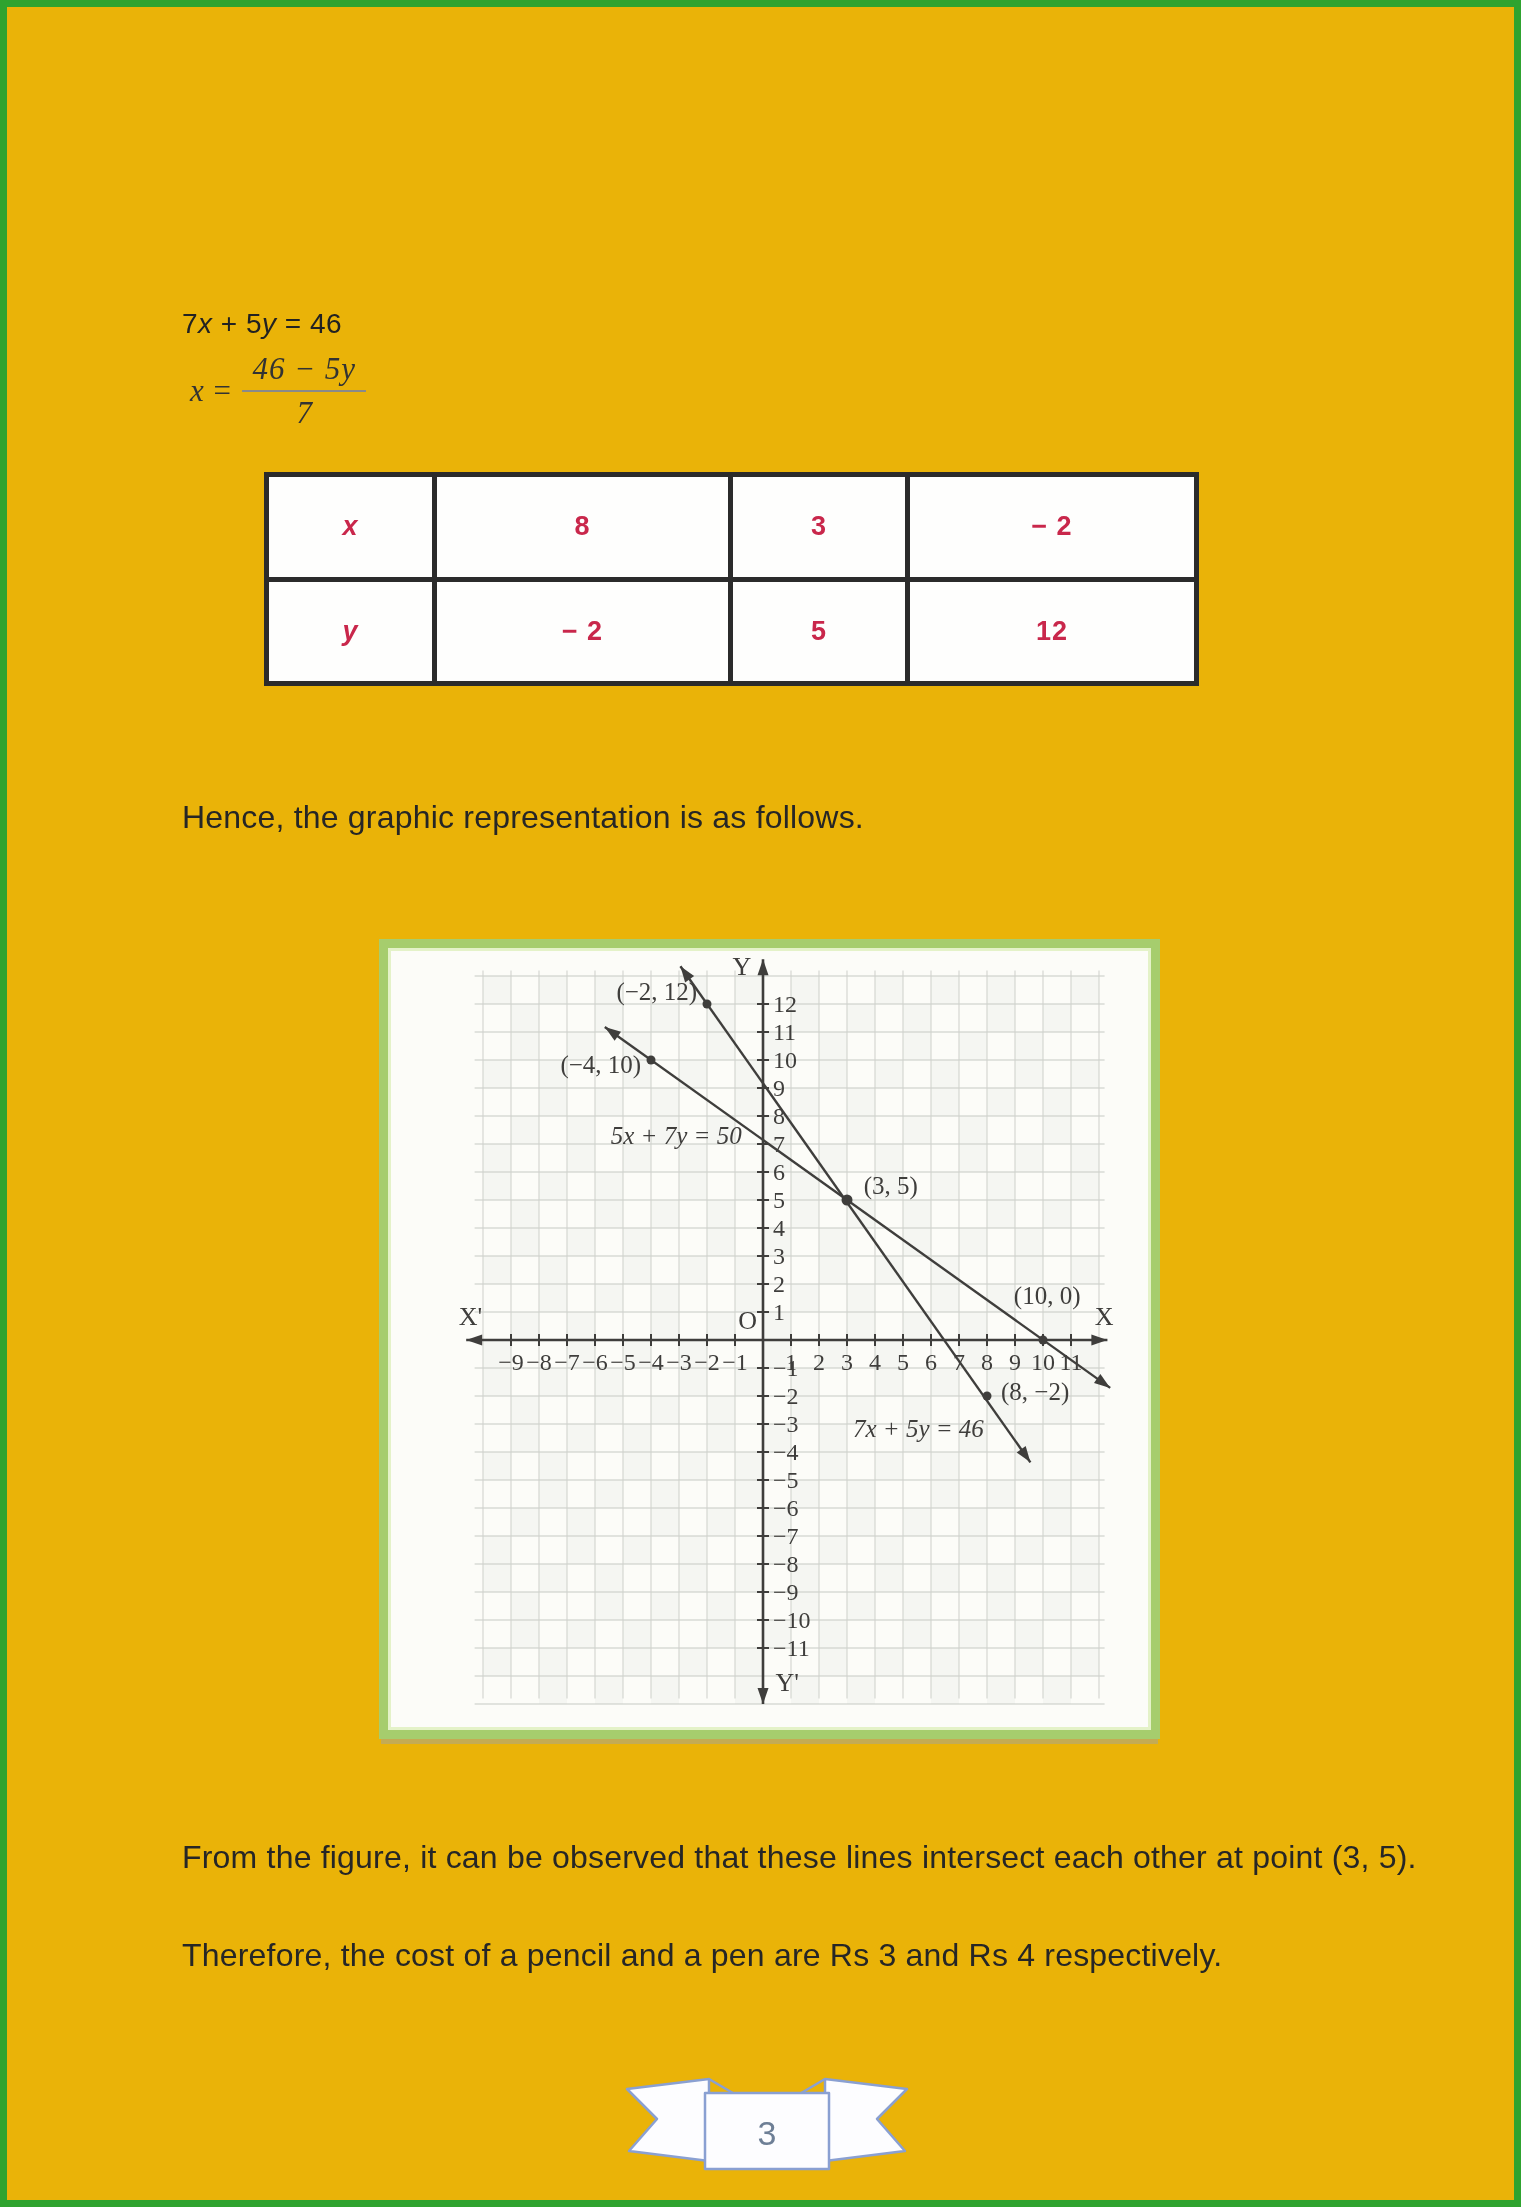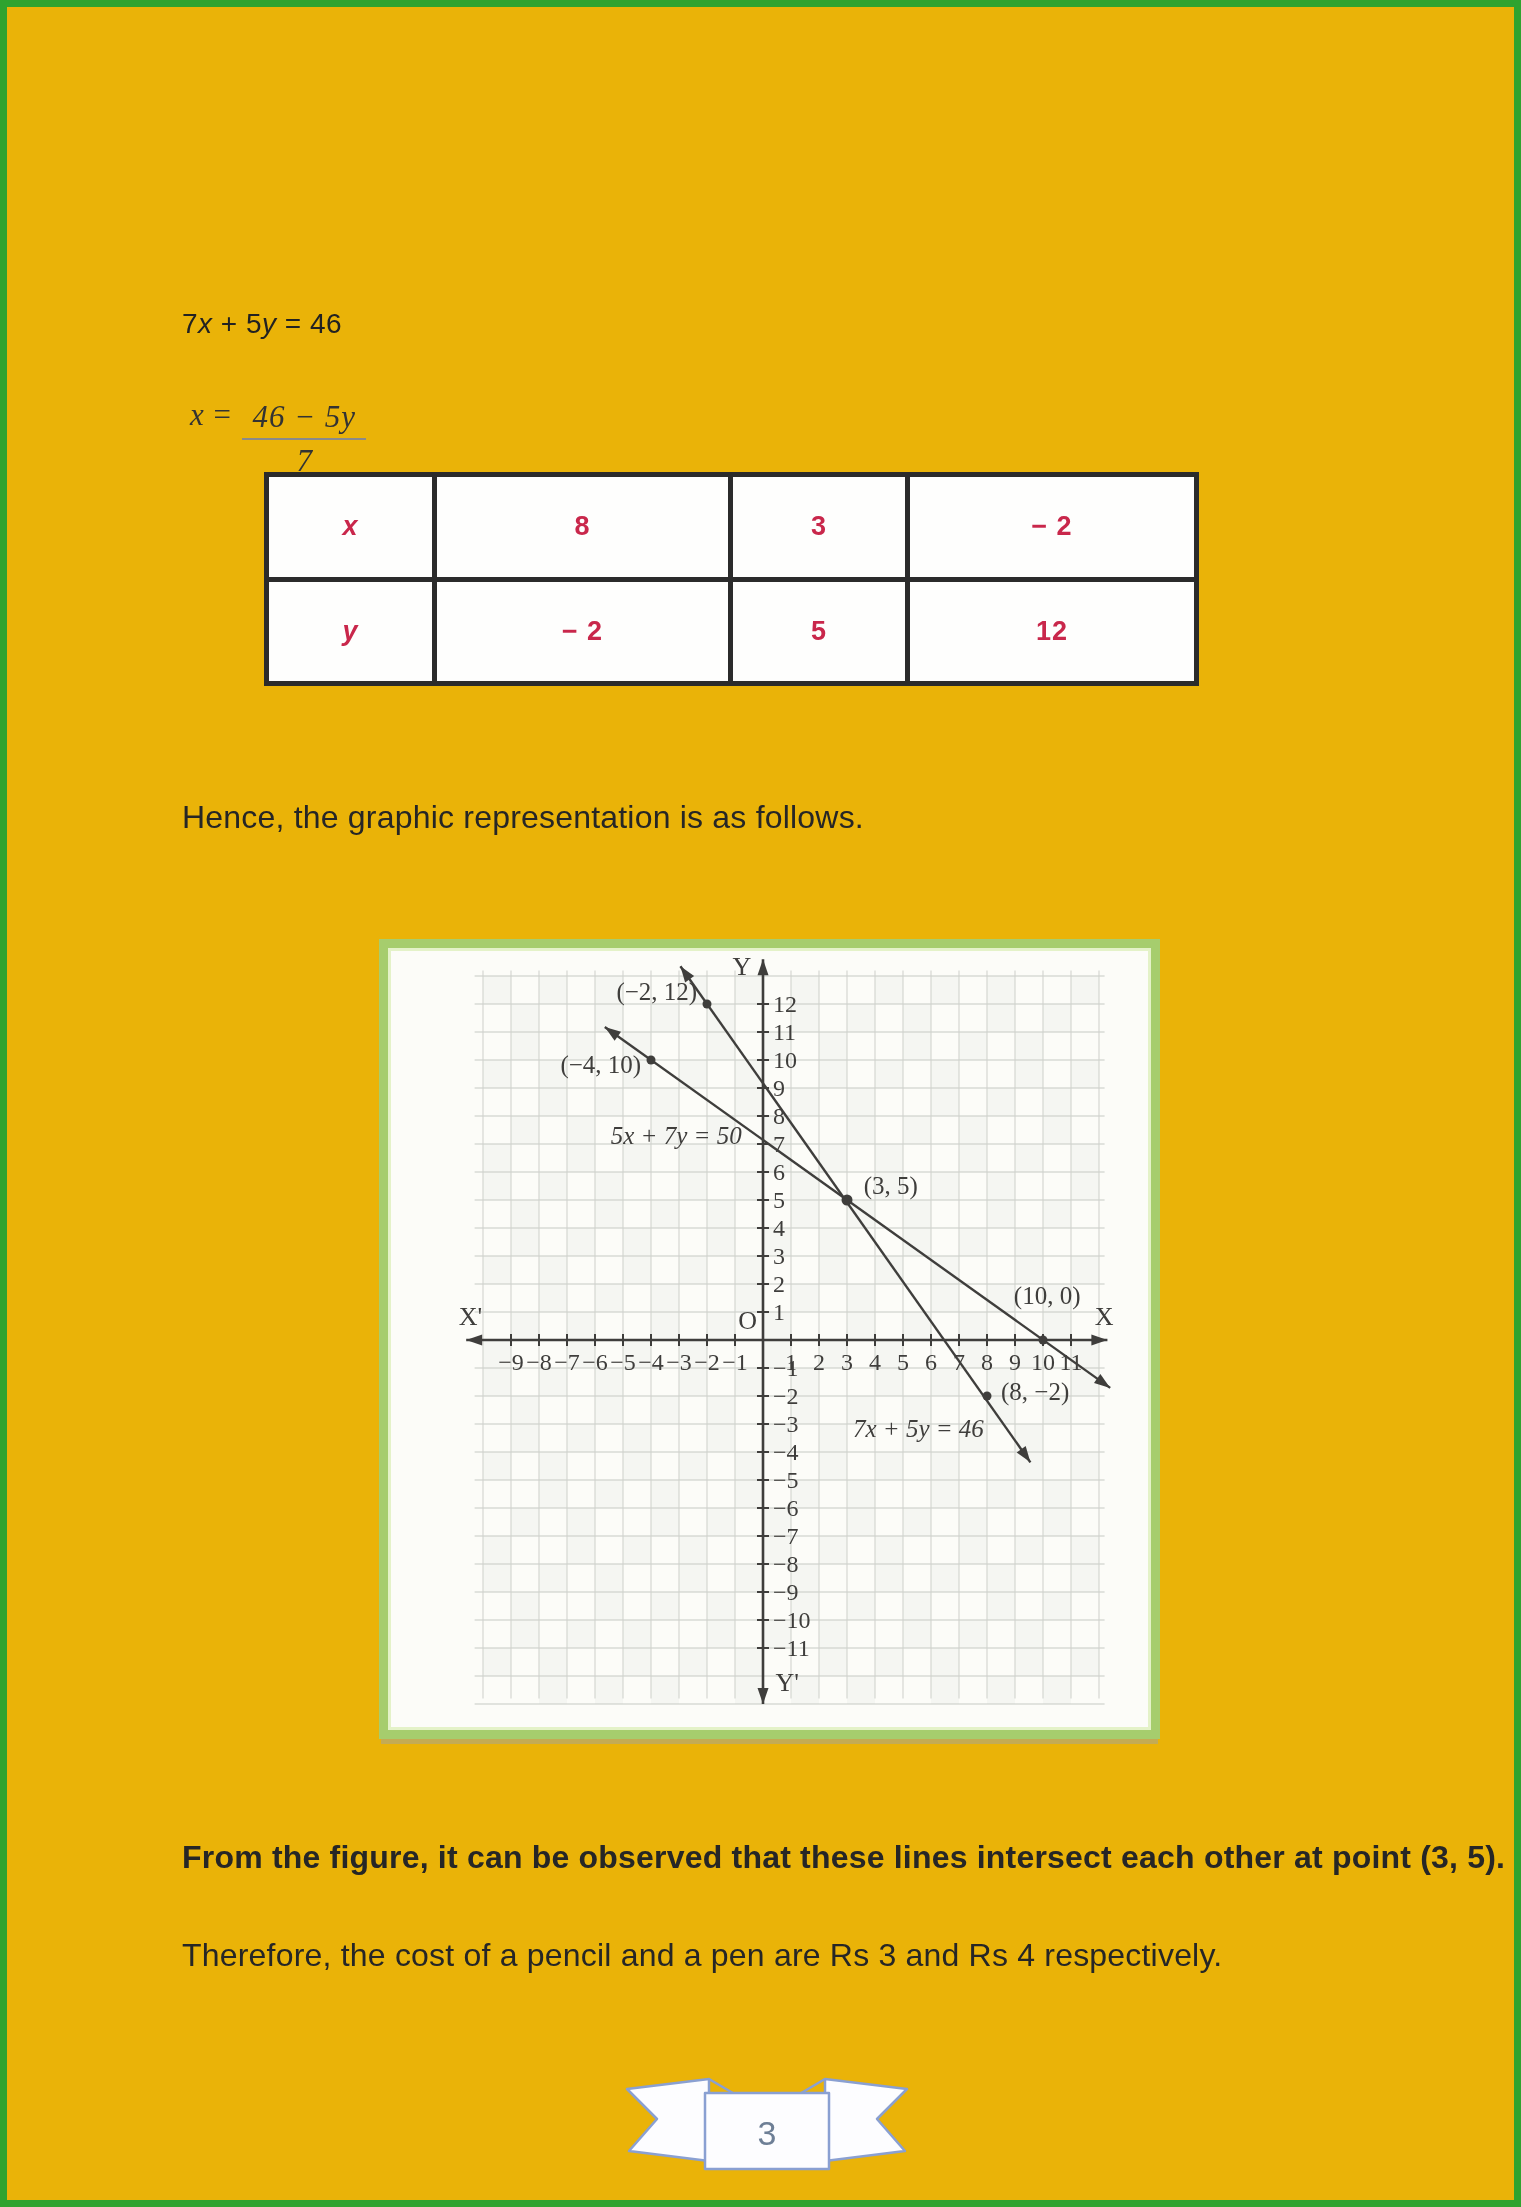--- a/index.html
+++ b/index.html
@@ -19,42 +19,42 @@
   }
   .eq-top i,.frac i{font-style:italic;}
   .frac-row{
     position:absolute;left:183px;top:344px;
     display:flex;align-items:center;
     font-family:"Liberation Serif",serif;font-style:italic;
     font-size:31px;color:#333;
   }
   .frac-lhs{margin-right:10px;}
   .frac{display:inline-flex;flex-direction:column;align-items:center;}
-  .frac .num{padding:0 10px 3px 10px;letter-spacing:1px;margin-top:48px;}
+  .frac .num{padding:0 10px 3px 10px;letter-spacing:1px;}
   .frac .den{border-top:2px solid #8a8a8a;width:100%;text-align:center;padding-top:3px;}
   table.val-table{
     position:absolute;left:257px;top:465px;
     width:930px;height:214px;
     border-collapse:collapse;table-layout:fixed;
     background:#fefefd;
   }
   table.val-table td{
     border:5px solid #2b2b2b;
     text-align:center;vertical-align:middle;
     font-size:27px;font-weight:700;color:#c9274b;
     letter-spacing:1px;
   }
   td.hdr{font-style:italic;}
   .para{
     position:absolute;left:175px;width:1270px;
     font-size:32px;letter-spacing:.2px;color:#262626;
     white-space:nowrap;
   }
   #hence{top:760px;}
-  #observe{top:1800px;font-weight:bold;}
+  #observe{top:1800px;}
   #therefore{top:1898px;}
   .graph-frame{
     position:absolute;left:372px;top:932px;
     width:781px;height:800px;box-sizing:border-box;
     border:9px solid #a6cd6d;
     background:#fcfcf8;
     box-shadow:inset 0 0 0 3px #e4f2c8, 0 7px 0 -2px rgba(150,162,178,.45);
   }
   .graph-frame svg{display:block;}
   .ribbon{position:absolute;left:610px;top:2056px;width:300px;height:112px;}

